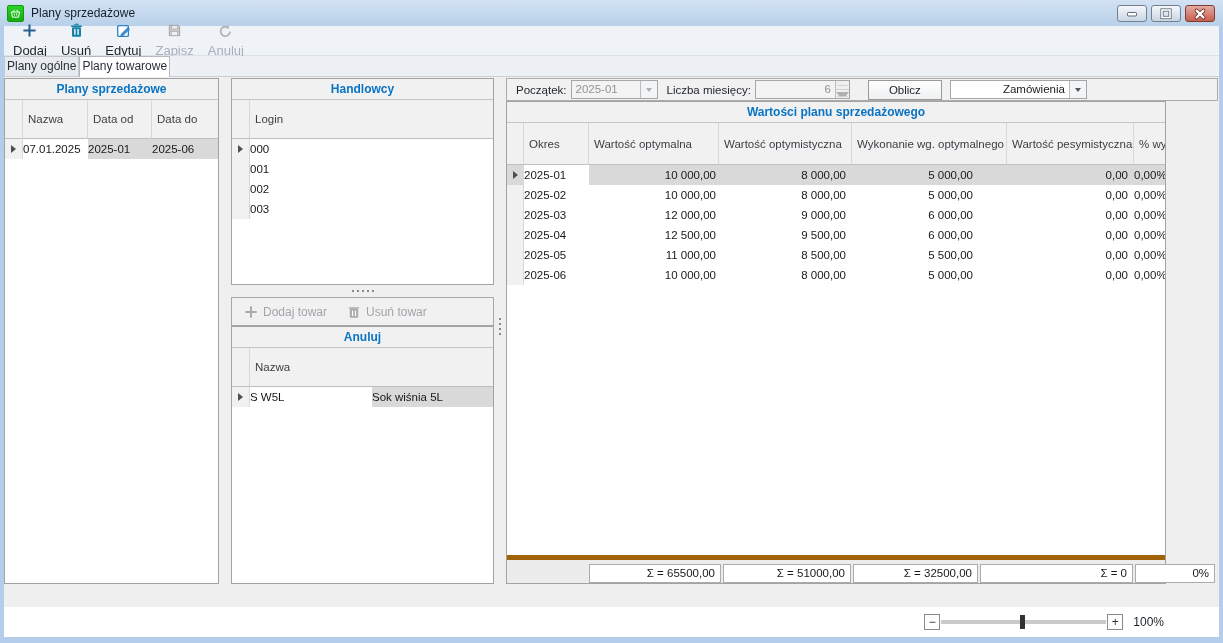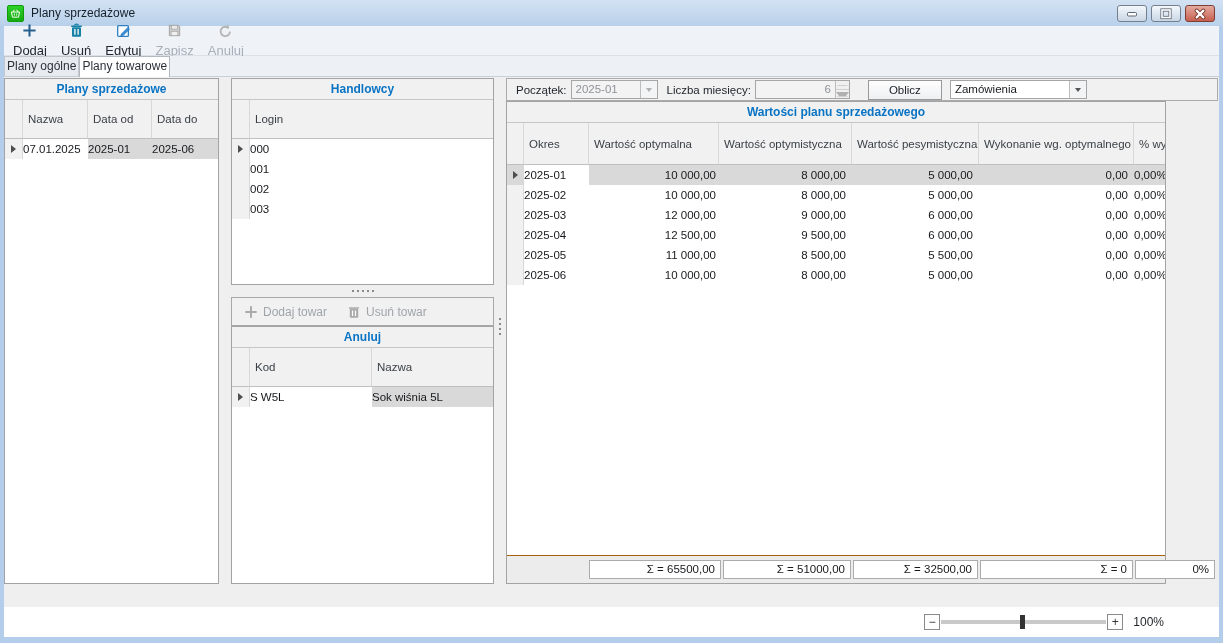--- a/index.html
+++ b/index.html
@@ -79,21 +79,21 @@
   .combo .arrowbox { width:17px; border-left:1px solid #bdbdbd; background:#f3f4f6; display:flex; align-items:center; justify-content:center; }
   .spin { height:19px; display:flex; border:1px solid #a6a6a6; background:#f3f3f3; }
   .spin .val { flex:1; text-align:right; font-size:11.5px; line-height:17px; padding-right:4px; color:#8f9398; }
   .spin .btns { width:14px; border-left:1px solid #bdbdbd; display:flex; flex-direction:column; }
   .spin .btns div { flex:1; display:flex; align-items:center; justify-content:center; background:#f0f0f0; }
   .spin .btns div:first-child { border-bottom:1px solid #cfcfcf; }
   .button { height:20px; border:1px solid #999; background:linear-gradient(#fefefe,#eef0f2);
     font-size:11.5px; color:#1d2126; display:flex; align-items:center; justify-content:center; }
 
   
-  .vfooter { position:absolute; left:0; bottom:0; width:100%; height:28px; background:#ececec; border-top:1px solid #a16207; }
+  .vfooter { position:absolute; left:0; bottom:0; width:100%; height:28px; background:#ececec; border-top:5px solid #a16207; }
   .sumbox { position:absolute; top:4px; height:19px; background:#fff; border:1px solid #ababab;
     font-size:11.5px; line-height:17px; text-align:right; padding-right:5px; color:#17191c; }
 
   
   .statusbar { left:4px; top:607px; width:1215px; height:30px; background:#fff; }
   .zoomctl { position:absolute; right:55px; top:7px; display:flex; align-items:center; }
   .zbtn { width:16px; height:16px; border:1px solid #8a8a8a; background:#fdfdfd; font-size:12px;
     color:#333; display:flex; align-items:center; justify-content:center; line-height:1; }
   .ztrack { width:165px; height:4px; background:#c9c9c9; margin:0 1px; position:relative; }
   .zthumb { position:absolute; left:48%; top:-5px; width:5px; height:14px; background:#333; }
@@ -245,21 +245,20 @@
         <path d="M6.3 6.3v6.2M9.7 6.3v6.2" stroke="#fff" stroke-width="1.4"></path>
       </svg>
       <span>Usuń towar</span>
     </div>
   </div>
 
   <div class="panel" style="left:231px; top:326px; width:263px; height:258px;">
     <div class="ptitle">Anuluj</div>
     <div class="ghead" style="height:39px;">
       <div class="gh sel tw-sel"></div>
-      <div class="gh tw-kod">Kod</div>
       <div class="gh tw-naz" style="border-right:none;">Nazwa</div>
     </div>
     <div class="grow">
       <div class="selc tw-sel">
           <div class="tri-r"></div>
         </div>
       <div class="cell tw-kod">S W5L</div>
       <div class="cell tw-naz hl">Sok wiśnia 5L</div>
     </div>
   </div>
@@ -285,37 +284,37 @@
       <div class="btns">
         <div>
             <div class="tri-u"></div>
           </div>
         <div>
             <div class="tri-d dis"></div>
           </div>
       </div>
     </div>
     <div class="button" style="width:74px; margin-left:18px;">Oblicz</div>
-    <div class="combo" style="width:137px; margin-left:8px;">
+    <div class="combo" style="width:137px; margin-left:8px;text-align:right;">
       <div class="val" style="flex:1;">Zamówienia</div>
       <div class="arrowbox">
           <div class="tri-d"></div>
         </div>
     </div>
   </div>
 
   <div class="panel" style="left:506px; top:101px; width:660px; height:483px;">
     <div class="ptitle">Wartości planu sprzedażowego</div>
     <div class="ghead" style="height:42px;">
       <div class="gh sel vw-sel"></div>
       <div class="gh vw-okres">Okres</div>
       <div class="gh vw-c2">Wartość optymalna</div>
       <div class="gh vw-c1">Wartość optymistyczna</div>
+      <div class="gh vw-c4">Wykonanie wg. optymalnego</div>
       <div class="gh vw-c3">Wartość pesymistyczna</div>
-      <div class="gh vw-c4">Wykonanie wg. optymalnego</div>
       <div class="gh vw-c5" style="border-right:none;">% wykonania</div>
     </div>
 
     <div class="grow">
       <div class="selc vw-sel hl">
           <div class="tri-r"></div>
         </div>
       <div class="cell vw-okres">2025-01</div>
       <div class="cell num vw-c1 hl">10 000,00</div>
       <div class="cell num vw-c2 hl">8 000,00</div>

